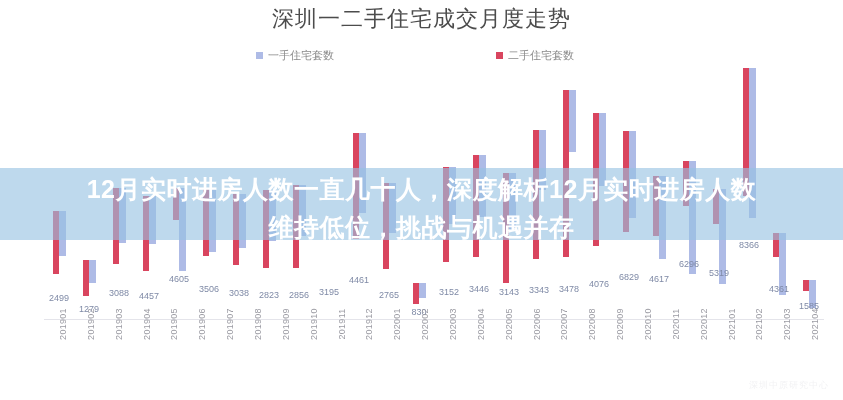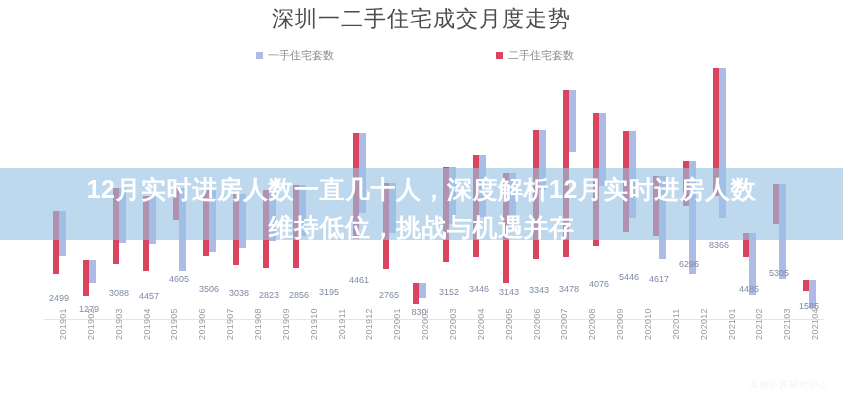--- a/index.html
+++ b/index.html
@@ -244,56 +244,56 @@
           <div class="bar-stack" style="height: 206px; text-align: center;">
             <div class="seg-second" style="height: 133px; background: rgb(217, 69, 95);"></div>
             <div class="seg-first" style="height: 73px; background: rgb(174, 187, 230);"></div>
             <div class="val-first" style="bottom: 30.5px;">4076</div>
           </div>
         </div>
         <div class="col">
           <div class="bar-stack" style="height: 188px;">
             <div class="seg-second" style="height: 101px; background: rgb(217, 69, 95);"></div>
             <div class="seg-first" style="height: 87px; background: rgb(174, 187, 230);"></div>
-            <div class="val-first" style="bottom: 37.5px;">5446</div>
+            <div class="val-first" style="bottom: 37.5px;">6829</div>
           </div>
         </div>
         <div class="col">
           <div class="bar-stack" style="height: 143px;">
             <div class="seg-second" style="height: 60px; background: rgb(217, 69, 95);"></div>
             <div class="seg-first" style="height: 83px; background: rgb(174, 187, 230);"></div>
             <div class="val-first" style="bottom: 35.5px;">4617</div>
           </div>
         </div>
         <div class="col">
           <div class="bar-stack" style="height: 158px;">
             <div class="seg-second" style="height: 45px; background: rgb(217, 69, 95);"></div>
             <div class="seg-first" style="height: 113px; background: rgb(174, 187, 230);"></div>
             <div class="val-first" style="bottom: 50.5px;">6296</div>
           </div>
         </div>
         <div class="col">
+          <div class="bar-stack" style="height: 130px;">
+            <div class="seg-second" style="height: 35px; background: rgb(217, 69, 95);"></div>
+            <div class="seg-first" style="height: 95px; background: rgb(174, 187, 230);"></div>
+            <div class="val-first" style="bottom: 41.5px;">5319</div>
+          </div>
+        </div>
+        <div class="col">
           <div class="bar-stack" style="height: 278px;">
             <div class="seg-second" style="height: 128px; background: rgb(217, 69, 95);"></div>
             <div class="seg-first" style="height: 150px; background: rgb(174, 187, 230);"></div>
             <div class="val-first" style="bottom: 69px;">8366</div>
           </div>
         </div>
         <div class="col">
           <div class="bar-stack" style="height: 86px;">
             <div class="seg-second" style="height: 24px; background: rgb(217, 69, 95);"></div>
             <div class="seg-first" style="height: 62px; background: rgb(174, 187, 230);"></div>
-            <div class="val-first" style="bottom: 25px;">4485</div>
-          </div>
-        </div>
-        <div class="col">
-          <div class="bar-stack" style="height: 135px;">
-            <div class="seg-second" style="height: 40px; background: rgb(217, 69, 95);"></div>
-            <div class="seg-first" style="height: 95px; background: rgb(174, 187, 230);"></div>
-            <div class="val-first" style="bottom: 41.5px;">5305</div>
+            <div class="val-first" style="bottom: 25px;">4361</div>
           </div>
         </div>
         <div class="col">
           <div class="bar-stack" style="height: 39px; margin-top: 36px;">
             <div class="seg-second" style="height: 11px; background: rgb(217, 69, 95);"></div>
             <div class="seg-first" style="height: 28px; background: rgb(174, 187, 230);"></div>
             <div class="val-first" style="bottom: 8px;">1585</div>
           </div>
         </div>
       </div>

